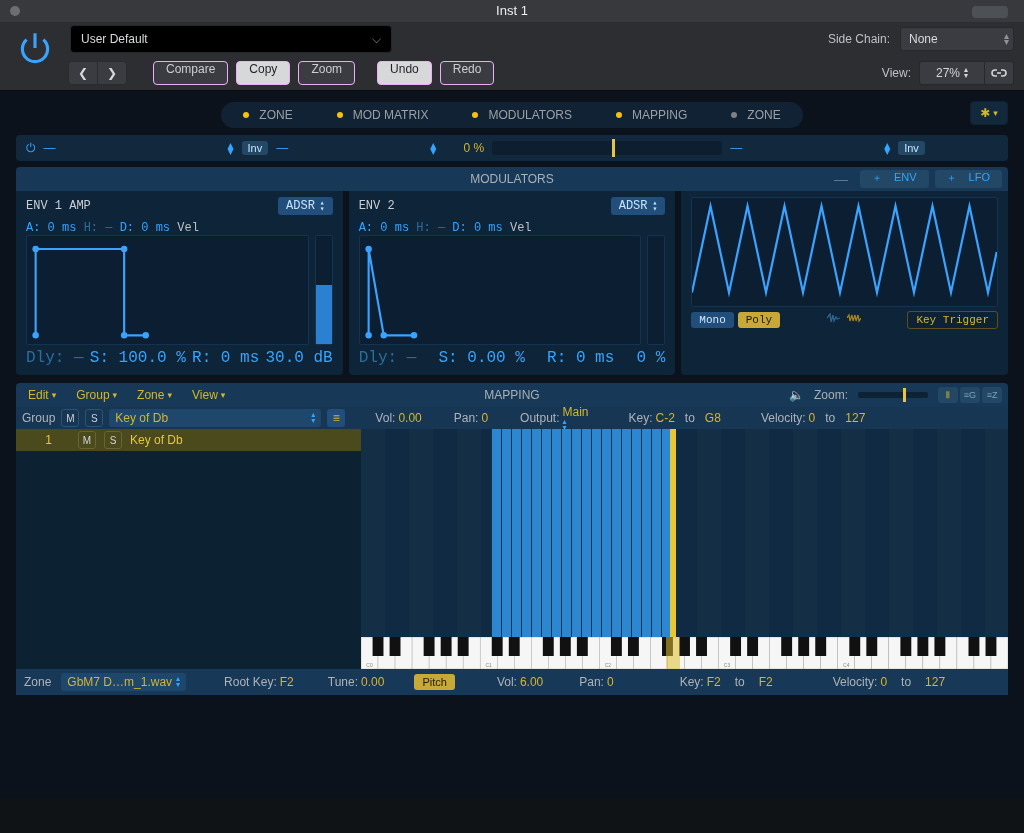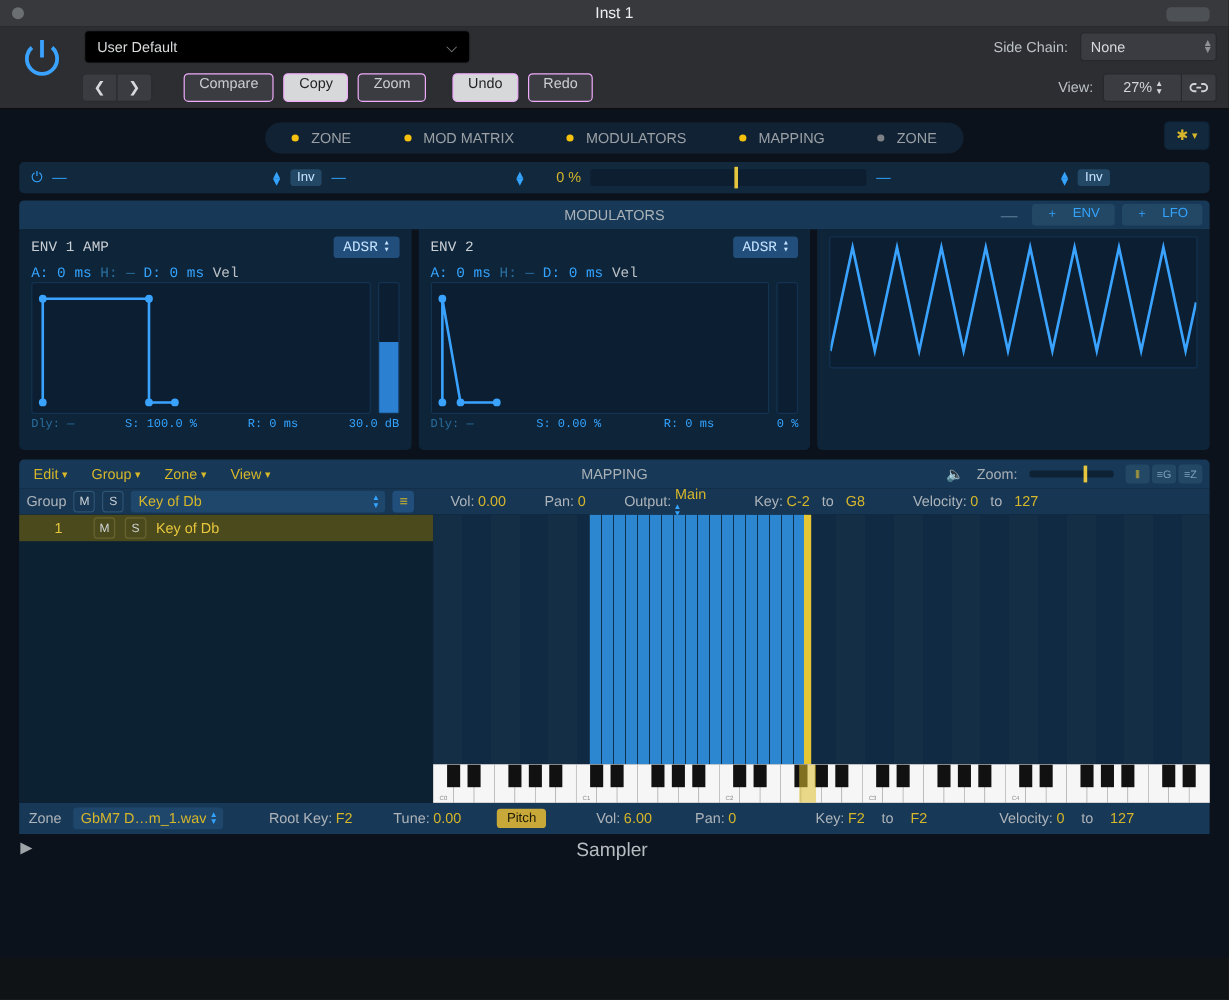--- a/index.html
+++ b/index.html
@@ -91,21 +91,21 @@
 
   
   .mods{display:flex;gap:6px;height:184px;margin-bottom:8px;font-family:Liberation Mono, monospace;}
   .mod{flex:1;background:#0e2438;display:flex;flex-direction:column;padding:6px 10px 8px 10px;border-radius:0 0 4px 4px;}
   .mod .mhdr{display:flex;align-items:center;gap:6px;color:#c9cfd5;margin-bottom:6px;}
   .adsr{margin-left:auto;background:#224e7c;color:#c6e4ff;padding:2px 8px;border-radius:3px;display:flex;align-items:center;gap:5px;}
   .envg{height:110px;display:flex;gap:6px;}
   .env-canvas{flex:1;border:1px solid #133351;background:#0c1e31;border-radius:2px;position:relative;overflow:hidden;}
   .vel-meter{flex:0 0 16px;background:#0c1e31;border:1px solid #133351;border-radius:2px;position:relative;}
   .vel-meter .fill{position:absolute;left:0;right:0;bottom:0;background:#2b80d2;}
-  .env-footer{display:flex;justify-content:space-between;color:var(--accent);font-size:10px;margin-top:4px;}
+  .env-footer{display:flex;justify-content:space-between;color:var(--accent);font-size:16px;margin-top:4px;}
   .lfo-wave{flex:1;border:1px solid #133351;background:#0c1e31;border-radius:2px;}
   .lfo-footer{display:flex;align-items:center;gap:4px;margin-top:4px;}
   .pill{border-radius:3px;padding:2px 8px;font-size:11px;}
   .pill.blue{background:#224e7c;color:#cfe8ff;}
   .pill.gold{background:var(--gold);color:#1f1b08;}
   .pill.gold-outline{background:#0d2235;border:1px solid #5e4f18;color:var(--yellow);}
   .phase{color:var(--accent);font-size:11px;margin-top:2px;}
 
   .lfo .mhdr .waves{margin-left:auto;display:flex;gap:4px;align-items:center;}
   .shape-box{width:20px;height:16px;background:#224e7c;border-radius:3px;display:flex;align-items:center;justify-content:center;}
@@ -377,20 +377,33 @@
         </div>
       </div>
 
       <div class="mod lfo">
         <div class="envg">
           <div class="lfo-wave">
             <svg width="100%" height="100%" viewBox="0 0 280 80" preserveAspectRatio="none">
               <polyline fill="none" stroke="#3aa3ff" stroke-width="2" points="0,70 17,6 34,70 51,6 68,70 85,6 102,70 119,6 136,70 153,6 170,70 187,6 204,70 221,6 238,70 255,6 272,70 280,40"></polyline>
             </svg>
           </div>
+        </div>
+        <div class="lfo-footer">
+          <span class="pill blue">Mono</span>
+          <span class="pill gold">Poly</span>
+          <div style="flex:1;display:flex;justify-content:center;gap:6px">
+            <span class="lfo-mini"><svg viewBox="0 0 14 10">
+                  <polyline points="0,5 3,1 4,9 6,2 7,8 9,4 10,6 13,5" fill="none" stroke="#2c6692" stroke-width="1.3"></polyline>
+                </svg></span>
+            <span class="lfo-mini"><svg viewBox="0 0 14 10">
+                  <polyline points="0,5 2,2 3,8 5,2 6,8 8,2 9,8 11,2 12,8 14,5" fill="none" stroke="#a4851f" stroke-width="1.3"></polyline>
+                </svg></span>
+          </div>
+          <span class="pill gold-outline">Key Trigger</span>
         </div>
       </div>
     </div>
 
     <div style="position:relative">
       <div class="map-hdr">
         <div class="drops">
           <span class="drop">
               <span>Edit</span>
               <span class="ar">▾</span>
@@ -602,21 +615,14 @@
         <div style="width:40px"></div>
         <span class="kv">
             <span class="k" style="color:#aeb4ba">Velocity:</span>
             <span class="v" style="color:var(--yellow)">0</span>
           </span>
         <span style="color:#aeb4ba;margin:0 4px">to</span>
         <span class="v" style="color:var(--yellow)">127</span>
       </div>
     </div>
 
-    <div class="footer">
-      <span class="play"><svg viewBox="0 0 12 12">
-            <polygon points="1,1 11,6 1,11"></polygon>
-          </svg></span>
-      <span style="flex:1;text-align:center">Sampler</span>
-      <span style="width:16px"></span>
-    </div>
   </div>
 </div>
 
 </body></html>

